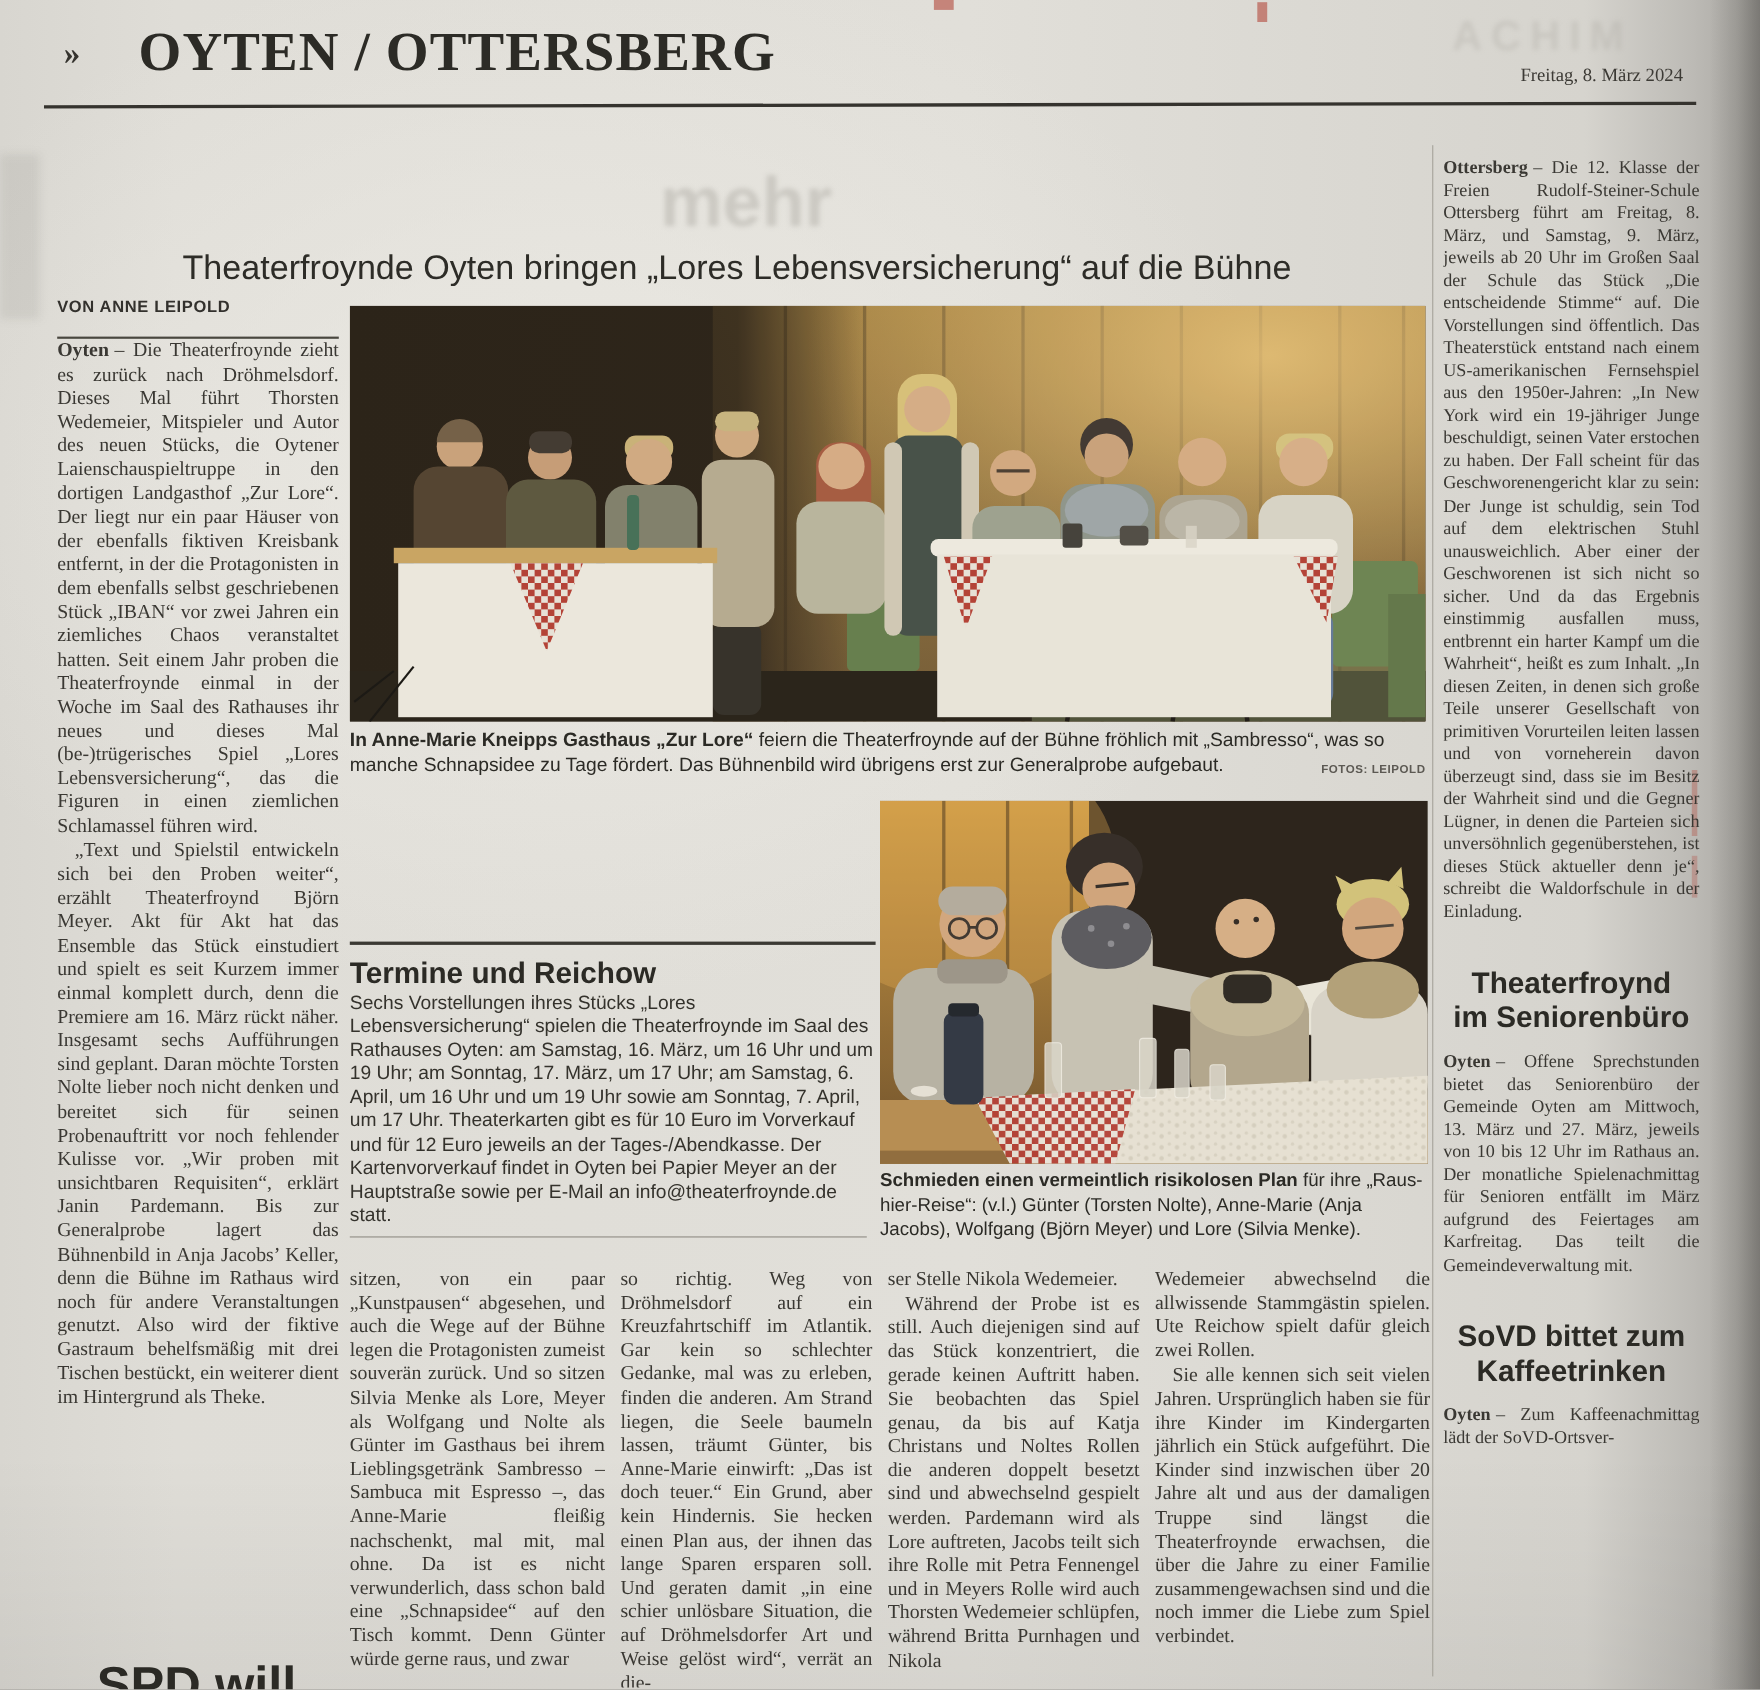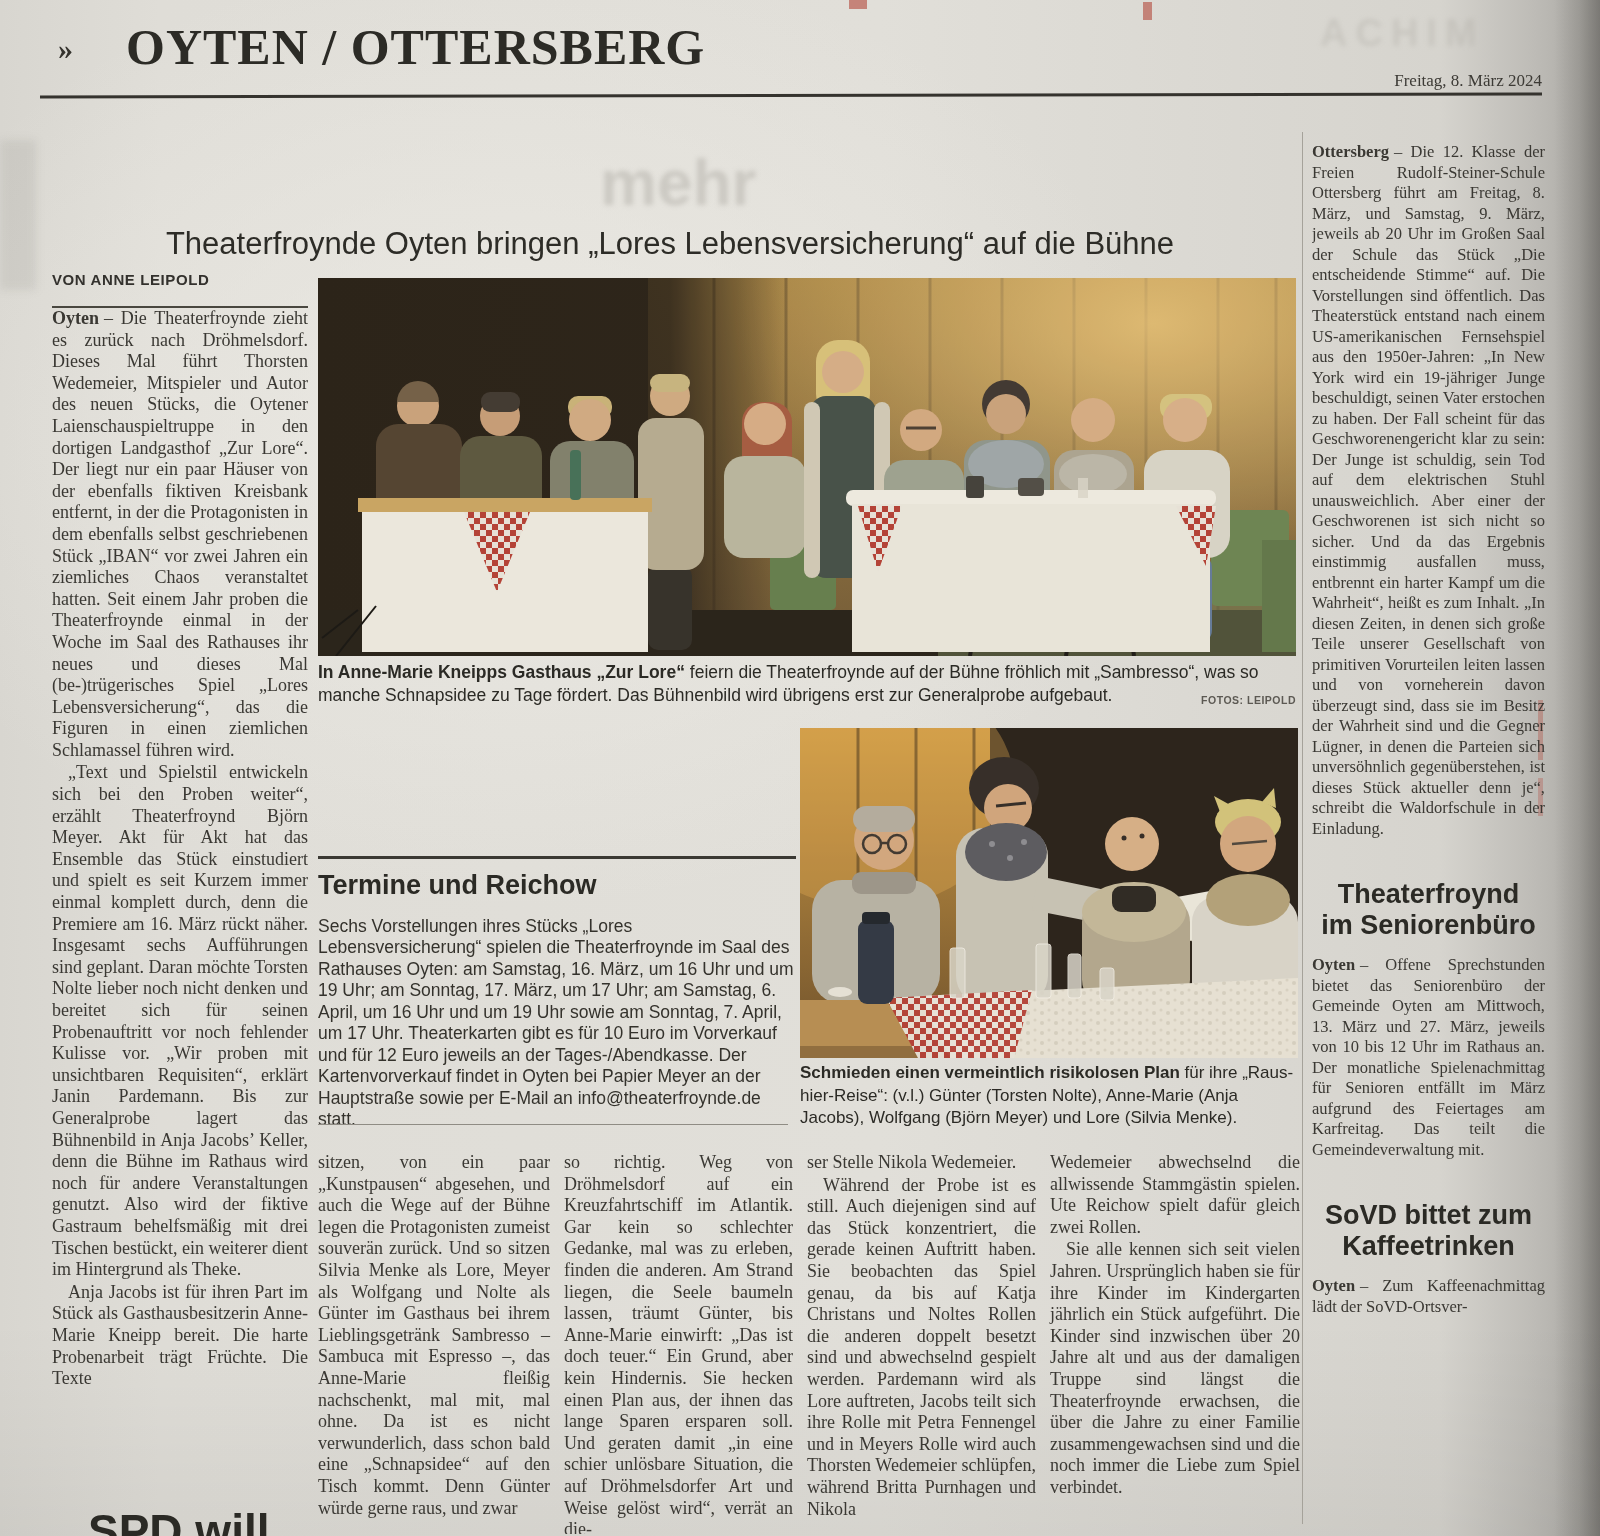--- a/index.html
+++ b/index.html
@@ -13,21 +13,21 @@
     font-family:"Liberation Serif","DejaVu Serif",serif;color:#3a3833;
   }
   .sans{font-family:"Liberation Sans","DejaVu Sans",sans-serif;}
   .para{margin:0;text-align:justify;hyphens:auto;-webkit-hyphens:auto;}
   .para + .para{text-indent:16px;margin-top:1px;}
   b.lead{margin-right:5px;}
 
   
   .kicker{position:absolute;left:58px;top:34px;font:bold 30px/1 "Liberation Serif",serif;color:#35332e;}
   .section-title{position:absolute;left:126px;top:22px;font:bold 50px/1 "Liberation Serif",serif;letter-spacing:1px;color:#2c2b26;}
-  .page-date{position:absolute;right:58px;top:60px;font:17px/1 "Liberation Serif",serif;color:#3c3a35;margin-top:12px;}
+  .page-date{position:absolute;right:70px;top:60px;font:17px/1 "Liberation Serif",serif;color:#3c3a35;}
   .header-rule{position:absolute;left:40px;top:94px;width:1502px;height:3px;background:#35332e;transform:rotate(-0.12deg);}
 
   
   .headline{position:absolute;left:40px;top:132px;width:1260px;text-align:center;
     font:bold 66px/1.02 "Liberation Sans","DejaVu Sans",sans-serif;color:#26251f;letter-spacing:-1px;z-index:2;}
   .subhead{position:absolute;left:40px;top:226px;width:1260px;text-align:center;
     font:31px/1.15 "Liberation Sans","DejaVu Sans",sans-serif;color:#2d2c27;z-index:2;}
 
   .byline{position:absolute;left:52px;top:272px;width:256px;font:bold 15px/1 "Liberation Sans",sans-serif;
     letter-spacing:.6px;color:#33312d;border-bottom:2px solid #49473f;padding-bottom:19px;}
@@ -39,21 +39,21 @@
   .photo2{position:absolute;left:800px;top:728px;width:498px;height:330px;}
 
   .cap{position:absolute;font-family:"Liberation Sans","DejaVu Sans",sans-serif;color:#2b2a25;}
   .cap1{left:318px;top:661px;width:978px;font-size:17.5px;line-height:23px;}
   .cap2{left:800px;top:1062px;width:498px;font-size:17px;line-height:22.5px;}
   .credit{position:absolute;right:0;bottom:2px;font:bold 10.5px/1 "Liberation Sans",sans-serif;color:#5c5953;letter-spacing:.5px;}
 
   
   .infobox{position:absolute;left:318px;top:856px;width:478px;border-top:3px solid #3b3933;padding-top:12px;}
   .infobox h2{margin:0;font:bold 27px/1.1 "Liberation Sans",sans-serif;color:#2b2a25;}
-  .infobox p{margin:15px 0 0;font:17.5px/21.5px "Liberation Sans",sans-serif;color:#34322c;}
+  .infobox p{margin:0 0 0;font:17.5px/21.5px "Liberation Sans",sans-serif;color:#34322c;}
 
   .rule-under-box{position:absolute;left:318px;top:1124px;width:470px;height:1px;background:#8f8c84;}
 
   
   .bottomrow{position:absolute;left:318px;top:1152px;width:982px;height:382px;overflow:hidden;
     display:grid;grid-template-columns:232px 229px 229px 250px;column-gap:14px;
     font:18px/21.6px "Liberation Serif","DejaVu Serif",serif;color:#3a3833;}
 
   
   .vert-rule{position:absolute;left:1302px;top:132px;width:1px;height:1392px;background:#a5a29a;}
@@ -91,21 +91,20 @@
   <div class="section-title">OYTEN / OTTERSBERG</div>
   <div class="page-date">Freitag, 8. März 2024</div>
   <div class="header-rule"></div>
 
   <div class="subhead">Theaterfroynde Oyten bringen „Lores Lebensversicherung“ auf die Bühne</div>
 
   <div class="byline">VON ANNE LEIPOLD</div>
   <div class="leftcol">
     <p class="para"><b class="lead">Oyten</b><span>– Die Theaterfroynde zieht es zurück nach Dröhmelsdorf. Dieses Mal führt Thorsten Wedemeier, Mitspieler und Autor des neuen Stücks, die Oytener Laienschauspieltruppe in den dortigen Landgasthof „Zur Lore“. Der liegt nur ein paar Häuser von der ebenfalls fiktiven Kreisbank entfernt, in der die Protagonisten in dem ebenfalls selbst geschriebenen Stück „IBAN“ vor zwei Jahren ein ziemliches Chaos veranstaltet hatten. Seit einem Jahr proben die Theaterfroynde einmal in der Woche im Saal des Rathauses ihr neues und dieses Mal (be-)trügerisches Spiel „Lores Lebensversicherung“, das die Figuren in einen ziemlichen Schlamassel führen wird.</span></p>
     <p class="para">„Text und Spielstil entwickeln sich bei den Proben weiter“, erzählt Theaterfroynd Björn Meyer. Akt für Akt hat das Ensemble das Stück einstudiert und spielt es seit Kurzem immer einmal komplett durch, denn die Premiere am 16. März rückt näher. Insgesamt sechs Aufführungen sind geplant. Daran möchte Torsten Nolte lieber noch nicht denken und bereitet sich für seinen Probenauftritt vor noch fehlender Kulisse vor. „Wir proben mit unsichtbaren Requisiten“, erklärt Janin Pardemann. Bis zur Generalprobe lagert das Bühnenbild in Anja Jacobs’ Keller, denn die Bühne im Rathaus wird noch für andere Veranstaltungen genutzt. Also wird der fiktive Gastraum behelfsmäßig mit drei Tischen bestückt, ein weiterer dient im Hintergrund als Theke.</p>
-    <p class="para">Anja Jacobs ist für ihren Part im Stück als Gasthausbesitzerin Anne-Marie Kneipp bereit. Die harte Probenarbeit trägt Früchte. Die Texte</p>
   </div>
 
   <svg class="photo1" viewBox="0 0 978 378" role="img">
     <defs>
       <pattern id="ck1" width="12" height="12" patternUnits="userSpaceOnUse">
         <rect width="12" height="12" fill="#e9e4da"></rect>
         <rect width="6" height="6" fill="#b23a2f"></rect>
           <rect x="6" y="6" width="6" height="6" fill="#b23a2f"></rect>
       </pattern>
       <linearGradient id="wood1" x1="0" y1="0" x2="0" y2="1">

